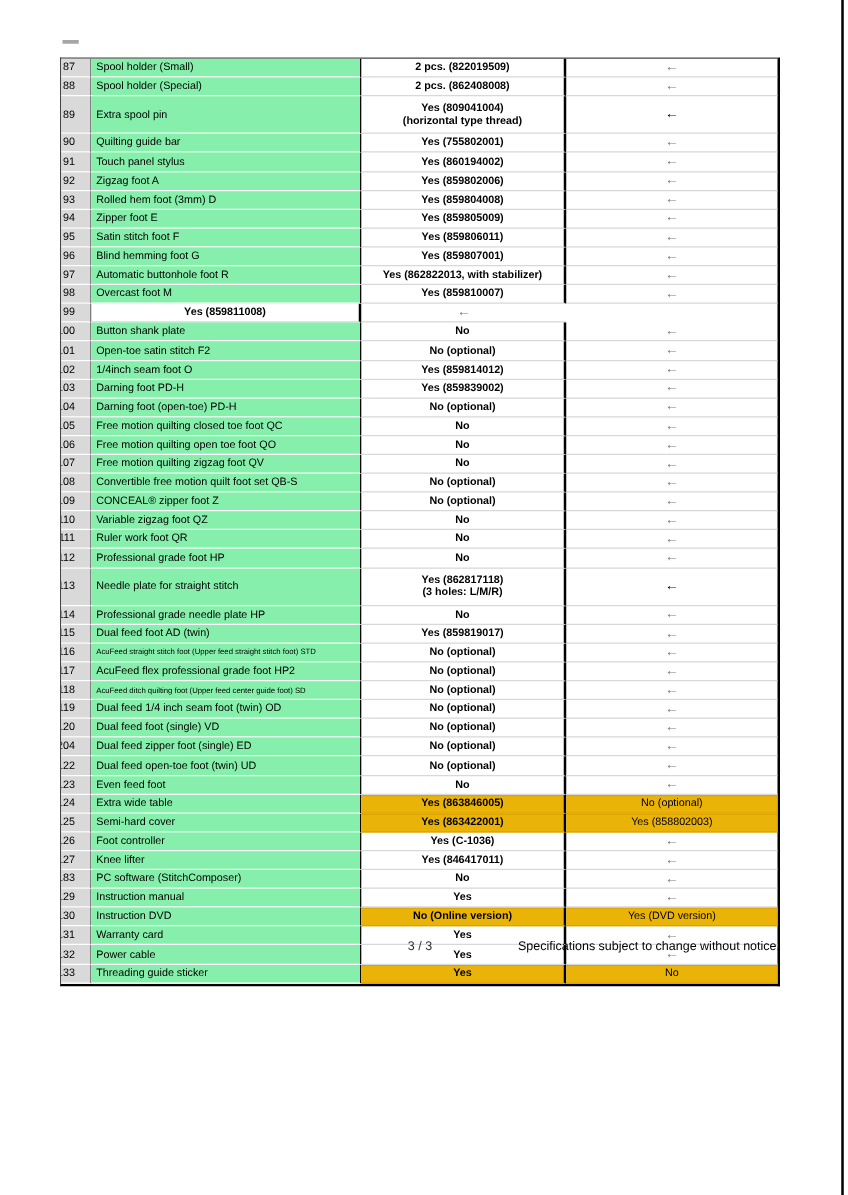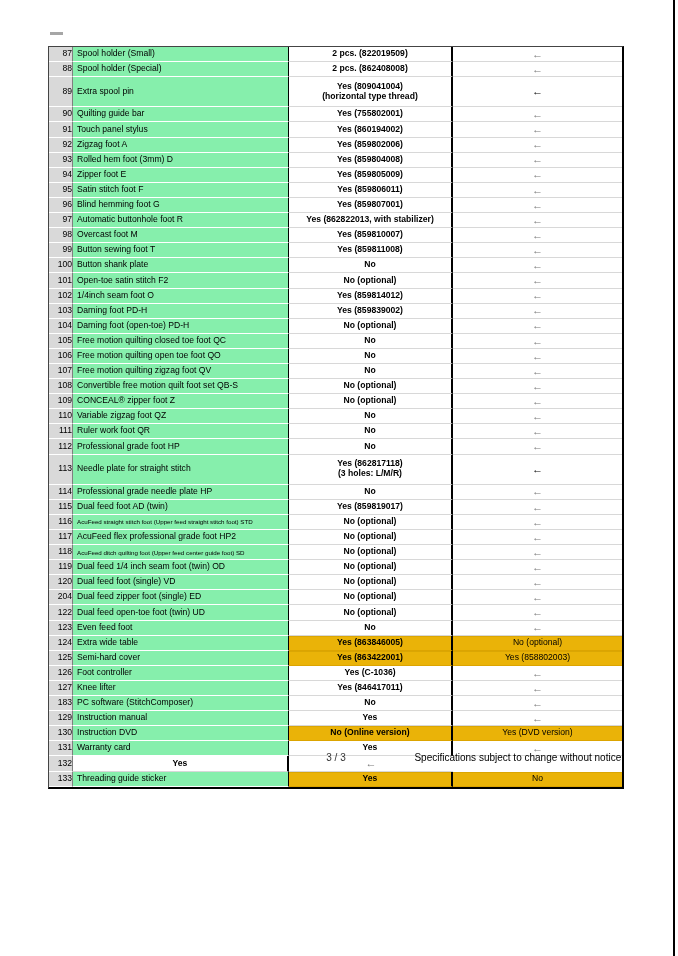--- a/index.html
+++ b/index.html
@@ -15,21 +15,21 @@
     border-left:1px solid #444;
     border-top:1px solid #444;
     border-right:2px solid #000;
     border-bottom:2px solid #000;
     background:#fff;
   }
   .row{display:grid;grid-template-columns:24px 216px 164px 169px;height:15.1px;}
   .row.tall{height:30.2px;}
   .c{box-sizing:border-box;display:flex;align-items:center;overflow:hidden;
      font-size:8.6px;line-height:1.15;}
-  .c.num{background:#d9d9d9;justify-content:flex-end;padding-right:0;
+  .c.num{background:#d9d9d9;justify-content:flex-end;padding-right:12px;
          border-right:1.5px solid #7f7f7f;border-bottom:1px solid #ffffff;}
   .c.item{background:#86efac;justify-content:flex-start;padding-left:4px;
           border-right:1px solid #000;border-bottom:1px solid #ffffff;
           white-space:nowrap;}
   .c.item.small{font-size:6.2px;}
   .c.v1{justify-content:center;text-align:center;white-space:pre-line;
         border-right:2.5px solid #000;border-bottom:1px solid #d8d8d8;font-weight:bold;}
   .c.v2{justify-content:center;text-align:center;white-space:pre-line;
         border-bottom:1px solid #d8d8d8;}
   .c.arrow{font-size:11px;color:#7a7a7a;}
@@ -117,21 +117,20 @@
         <div class="c v2 arrow">←</div>
       </div>
       <div class="row">
         <div class="c num">98</div>
         <div class="c item">Overcast foot M</div>
         <div class="c v1">Yes (859810007)</div>
         <div class="c v2 arrow">←</div>
       </div>
       <div class="row">
         <div class="c num">99</div>
-        <div class="c item">Button sewing foot T</div>
         <div class="c v1">Yes (859811008)</div>
         <div class="c v2 arrow">←</div>
       </div>
       <div class="row">
         <div class="c num">100</div>
         <div class="c item">Button shank plate</div>
         <div class="c v1">No</div>
         <div class="c v2 arrow">←</div>
       </div>
       <div class="row">
@@ -316,20 +315,21 @@
         <div class="c v2">Yes (DVD version)</div>
       </div>
       <div class="row">
         <div class="c num">131</div>
         <div class="c item">Warranty card</div>
         <div class="c v1">Yes</div>
         <div class="c v2 arrow">←</div>
       </div>
       <div class="row">
         <div class="c num">132</div>
+        <div class="c item">Power cable</div>
         <div class="c v1">Yes</div>
         <div class="c v2 arrow">←</div>
       </div>
       <div class="row hl">
         <div class="c num">133</div>
         <div class="c item">Threading guide sticker</div>
         <div class="c v1">Yes</div>
         <div class="c v2">No</div>
       </div>
     </div>

